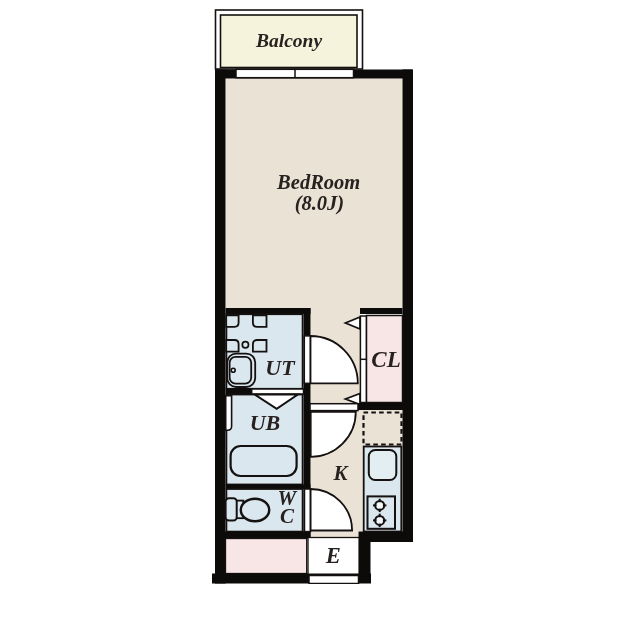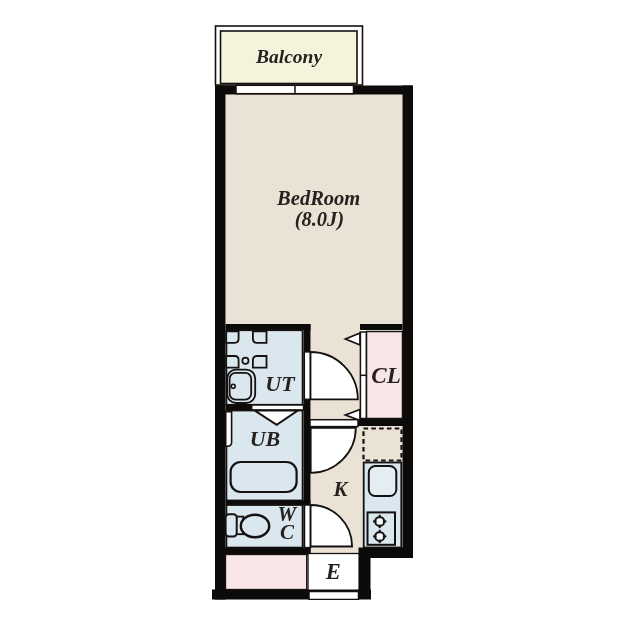--- a/index.html
+++ b/index.html
@@ -1,16 +1,16 @@
 <!DOCTYPE html>
 <html><head>
 <meta charset="utf-8">
 <style>
   html,body{margin:0;padding:0;background:#ffffff;}
-  .plan{width:640px;height:584px;position:relative;margin-top:16px;}
+  .plan{width:640px;height:584px;position:relative;}
   text{font-family:"Liberation Serif", serif;font-style:italic;font-weight:bold;fill:#272220;}
 </style>
 </head>
 <body>
 <div class="plan">
 <svg width="640" height="640" viewBox="0 0 640 640">
 
   <rect x="0" y="0" width="640" height="640" fill="#ffffff"></rect>
 
   <g>

